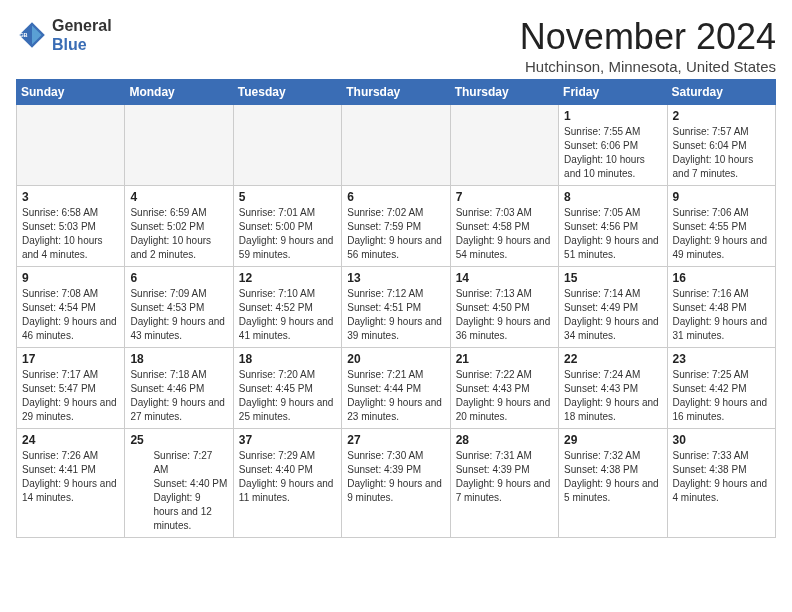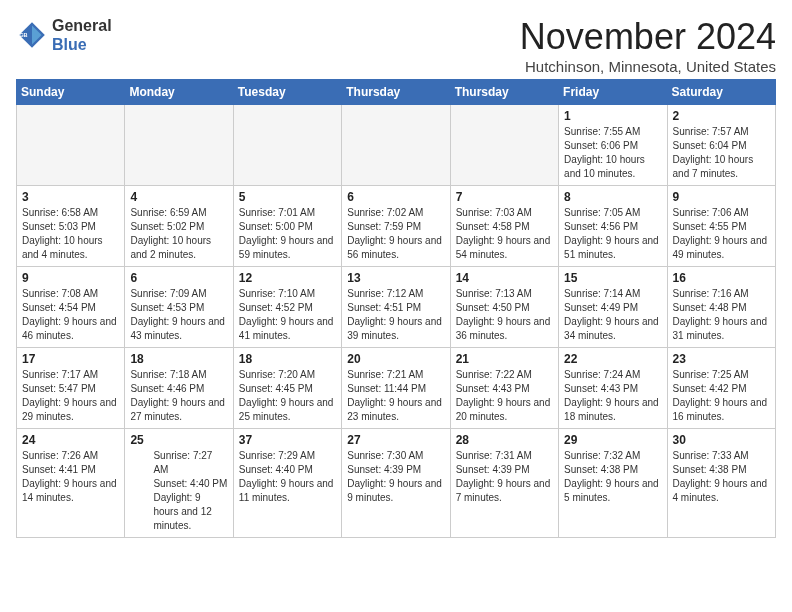--- a/index.html
+++ b/index.html
@@ -238,21 +238,21 @@
         </td>
         <td>
           <div class="day-num">18</div>
           <div class="day-info" style="white-space: pre-line;">Sunrise: 7:20 AM
 Sunset: 4:45 PM
 Daylight: 9 hours and 25 minutes.</div>
         </td>
         <td>
           <div class="day-num">20</div>
           <div class="day-info" style="white-space: pre-line;">Sunrise: 7:21 AM
-Sunset: 11:44 PM
+Sunset: 4:44 PM
 Daylight: 9 hours and 23 minutes.</div>
         </td>
         <td>
           <div class="day-num">21</div>
           <div class="day-info" style="white-space: pre-line;">Sunrise: 7:22 AM
 Sunset: 4:43 PM
 Daylight: 9 hours and 20 minutes.</div>
         </td>
         <td>
           <div class="day-num">22</div>

